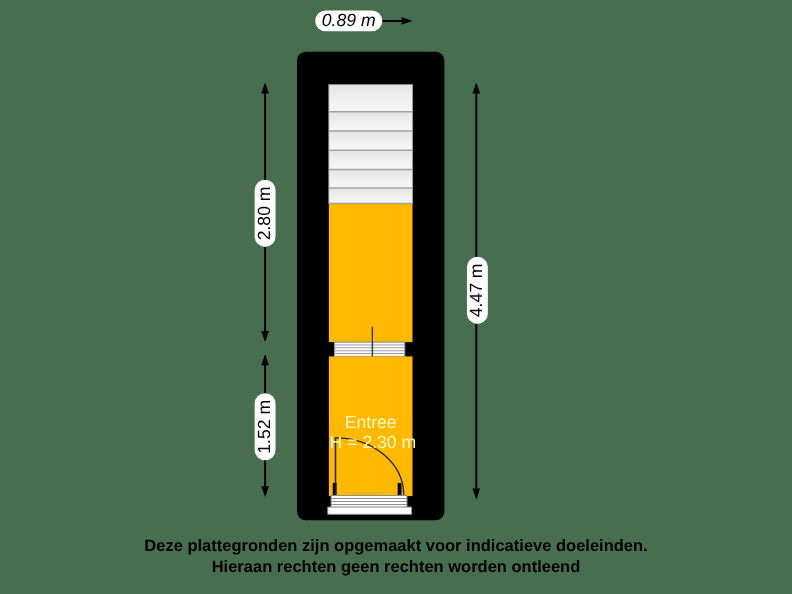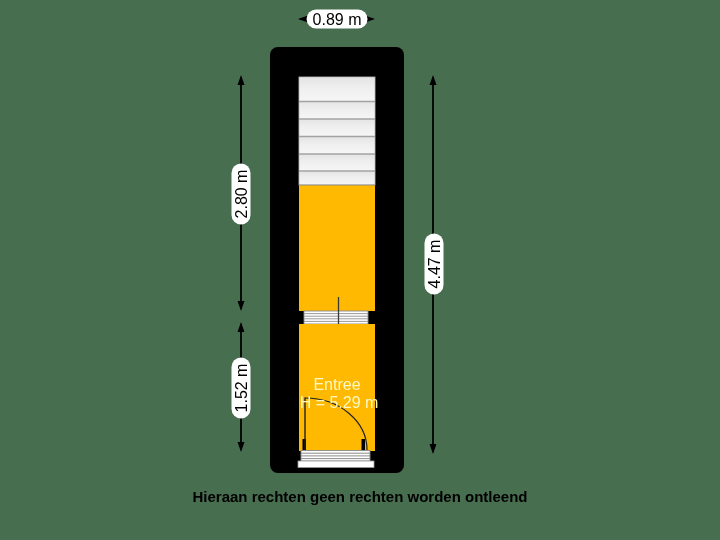--- a/index.html
+++ b/index.html
@@ -121,29 +121,30 @@
     <polygon points="241,322 237.5,332 244.5,332" fill="#000"></polygon>
     <polygon points="241,452 237.5,442 244.5,442" fill="#000"></polygon>
 
     <g stroke="#000000" stroke-width="1.8">
       <line x1="433" y1="77" x2="433" y2="452"></line>
     </g>
     <polygon points="433,75 429.5,85 436.5,85" fill="#000"></polygon>
     <polygon points="433,454 429.5,444 436.5,444" fill="#000"></polygon>
   </svg>
 
-  <div class="dim-label" style="left:337px;top:19px;">0.89 m</div>
+  <div class="dim-label" style="left:317px;top:19px;font-style:italic;">0.89 m</div>
 
   <div class="dim-label vert" style="left:241px;top:194px;">2.80 m</div>
 
   <div class="dim-label vert" style="left:241px;top:388px;">1.52 m</div>
 
   <div class="dim-label vert" style="left:434px;top:264px;">4.47 m</div>
 
   <div class="room-label" style="left:337px;top:361px;">Entree</div>
 
-  <div class="room-label" style="left:339px;top:379px;">H = 5.29 m</div>
+  <div class="room-label" style="left:339px;top:379px;">H = 2.30 m</div>
 
   <div class="disclaimer">
+    <div>Deze plattegronden zijn opgemaakt voor indicatieve doeleinden.</div>
     <div>Hieraan rechten geen rechten worden ontleend</div>
   </div>
 
 </div>
 
 </body></html>

